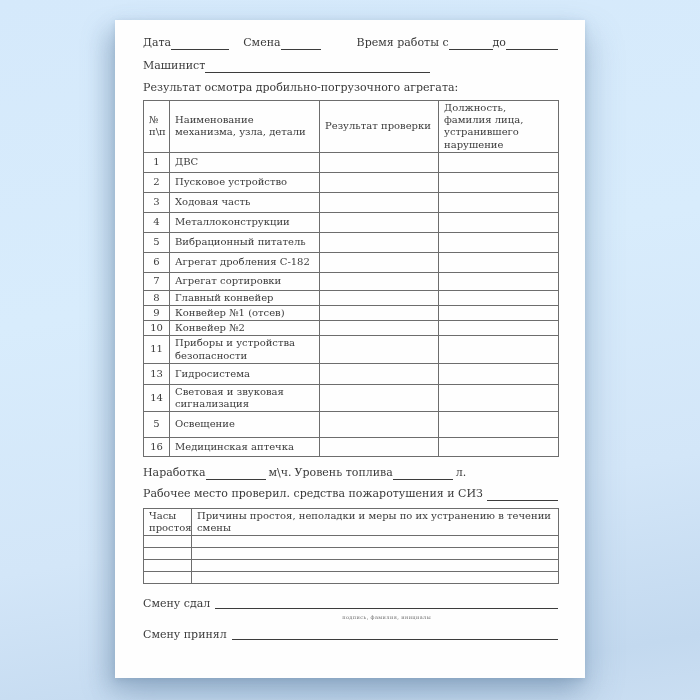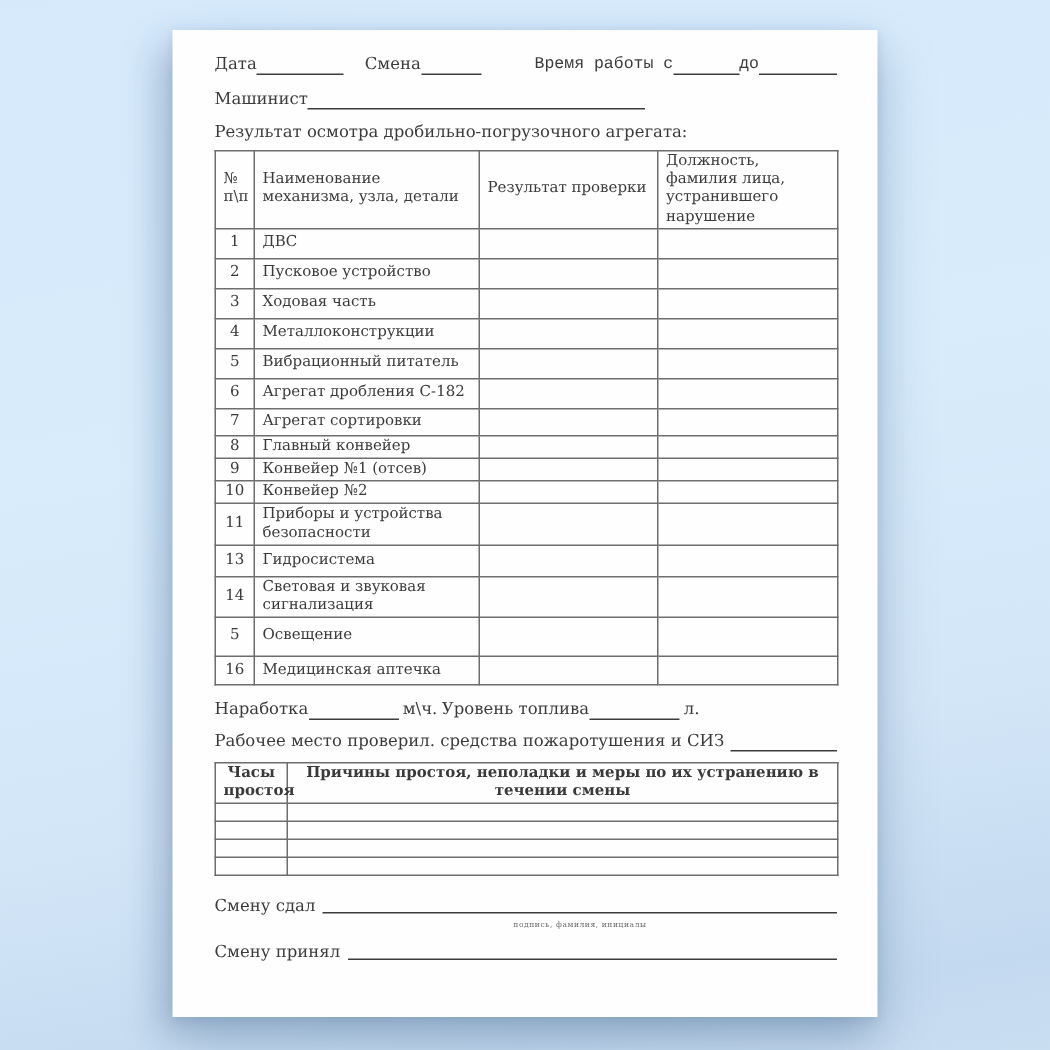--- a/index.html
+++ b/index.html
@@ -13,38 +13,38 @@
     background:#fefefe;padding:16px 27px 0 28px;overflow:hidden;
     box-shadow:-9px 11px 22px rgba(105,135,168,.42),7px 15px 30px rgba(105,135,168,.30),0 2px 6px rgba(105,135,168,.25);
   }
   .row{display:flex;align-items:flex-end;font-size:11px;line-height:14px;}
   .r1{margin-bottom:9px;}
   .r2{margin-bottom:8px;}
   .r3{margin-bottom:5px;font-size:11px;}
   .ul{display:inline-block;border-bottom:1px solid #3c3c3c;height:11px;}
   .w58{width:58px}.w40{width:40px}.w44{width:44px}.w52{width:52px}.w225{width:225px}.w60{width:60px}
   .gap14{margin-left:14px}
-  .right-group{margin-left:auto;display:flex;align-items:flex-end;font-family:Liberation Mono, monospace;}
+  .right-group{margin-left:auto;display:flex;align-items:flex-end;}
   table{border-collapse:collapse;table-layout:fixed;width:415px;}
   .insp{margin-top:2px;}
   .insp th,.insp td,.down th,.down td{border:1px solid #6d6d6d;padding:1px 5px;font-size:10px;line-height:1.22;vertical-align:middle;font-weight:normal;}
   .insp thead th{text-align:left;height:38px;}
   .insp td.num{text-align:center;padding:1px 2px;}
   .insp tbody tr{height:20px;}
   .insp tbody tr:nth-child(7){height:18px;}
   .insp tbody tr:nth-child(8),.insp tbody tr:nth-child(9){height:14px;}
   .insp tbody tr:nth-child(10){height:12px;}
   .insp tbody tr:nth-child(11),.insp tbody tr:nth-child(14){height:26px;}
   .insp tbody tr:nth-child(12),.insp tbody tr:nth-child(13),.insp tbody tr:nth-child(16),.insp tbody tr:nth-child(17){height:21px;}
   .insp tbody tr:nth-child(15){height:19px;}
   .meters{margin-top:9px;}
   .checked{margin-top:7px;}
   .checked .ul{flex:1;margin-left:4px;}
   .down{margin-top:7px;}
-  .down thead th{text-align:center;height:24px;font-weight:bold;}
+  .down thead th{text-align:left;height:24px;}
   .down tbody tr{height:12px;}
   .sig{margin-top:13px;display:flex;align-items:flex-start;font-size:11px;line-height:14px;justify-content:flex-end;}
   .sig+.sig{margin-top:4px;}
   .sig-wrap{flex:1;margin-left:5px;}
   .sig-line{display:block;border-bottom:1px solid #3c3c3c;height:11px;}
   .sig-cap{display:block;text-align:center;font-size:5px;letter-spacing:.4px;color:#6a6a6a;margin-top:1px;}
   .unit{margin:0 3px;}
 </style>
 </head>
 <body>

